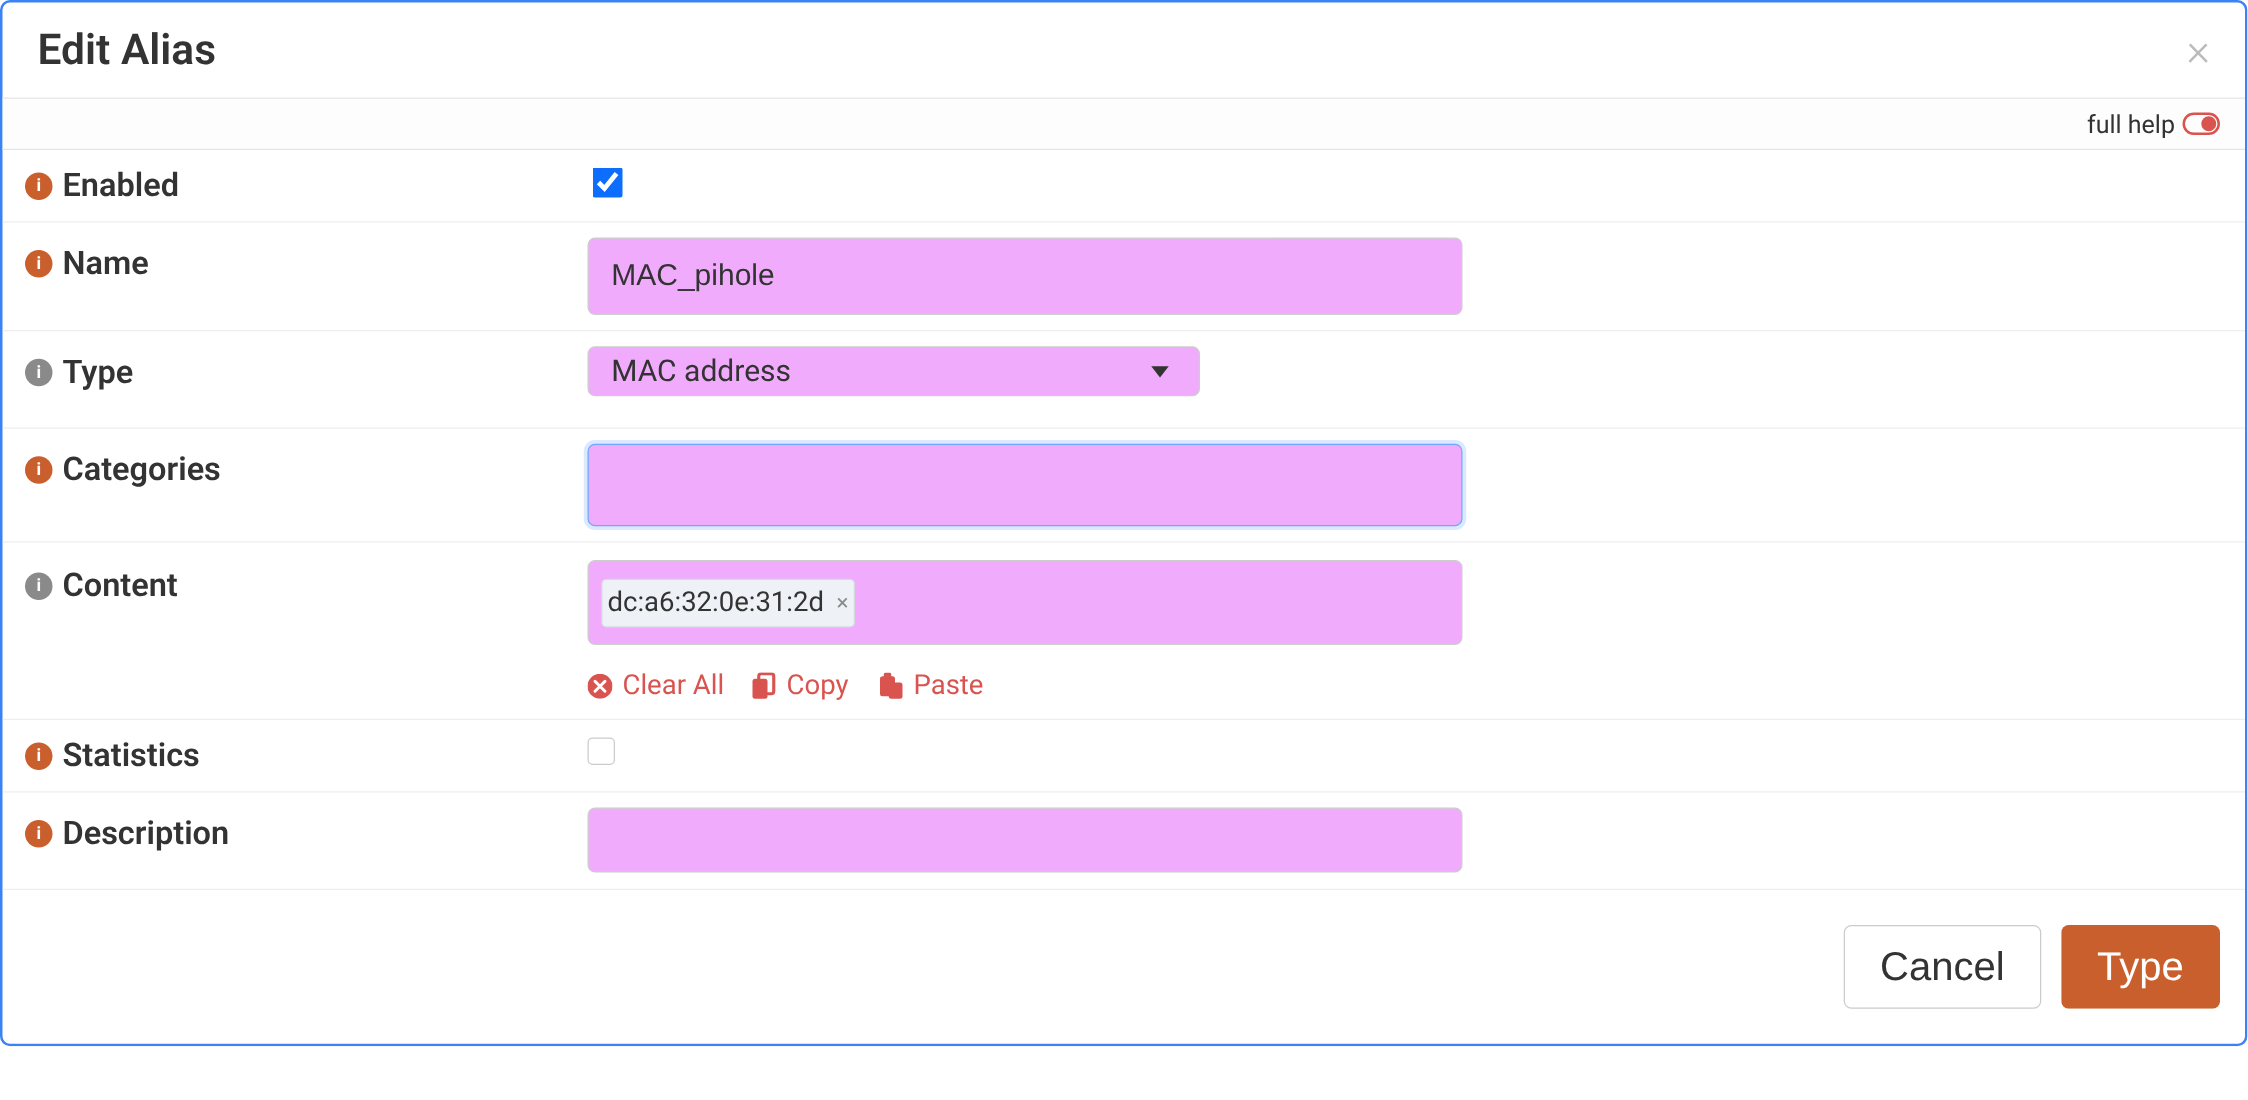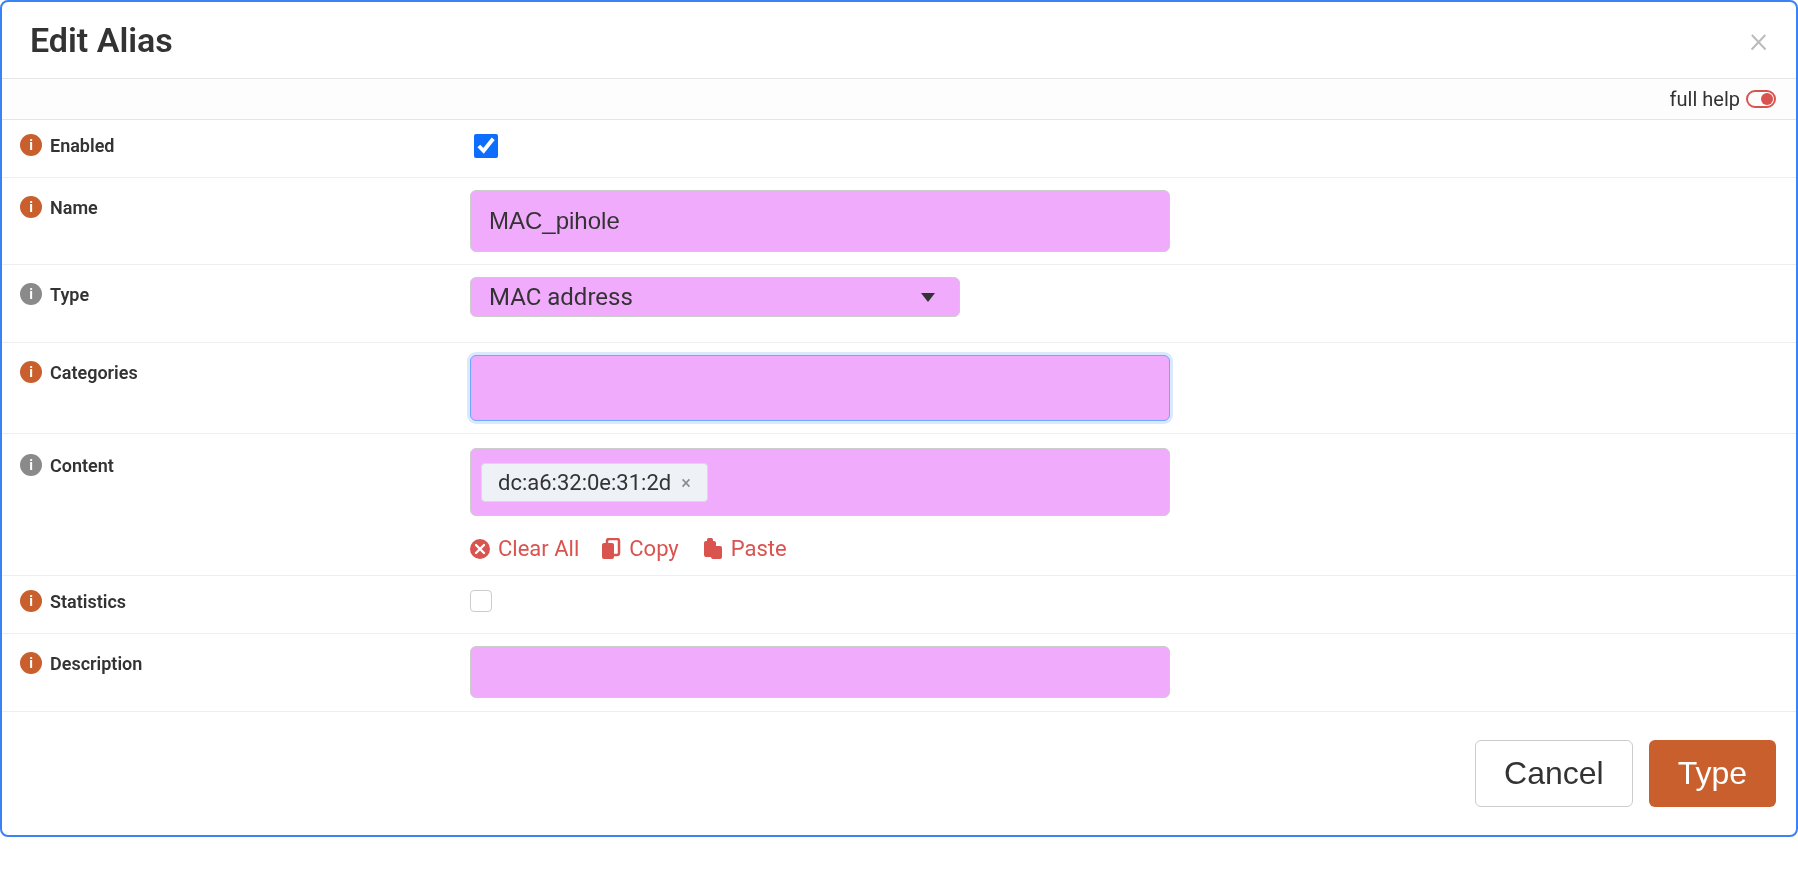--- a/index.html
+++ b/index.html
@@ -87,21 +87,21 @@
     color:#fff;
     font-size:14px;
     font-weight:bold;
     font-style:normal;
     margin-right:8px;
     flex-shrink:0;
   }
   .info-orange { background:#c95f2c; }
   .info-grey { background:#8a8a8a; }
   .label-text {
-    font-size:18px;
+    font-size:26px;
     font-weight:600;
     color:#333;
   }
   .value-cell { flex:1; }
   .checkbox {
     width:24px; height:24px;
     accent-color:#0d6efd;
     margin-top:6px;
   }
   .checkbox-empty {
@@ -150,21 +150,21 @@
     align-items:center;
     gap:6px;
   }
   .tag {
     display:inline-flex;
     align-items:center;
     gap:10px;
     background:#eef1f5;
     border:1px solid #d6dbe3;
     border-radius:4px;
-    padding:6px 16px;
+    padding:6px 4px;
     font-size:22px;
     color:#333;
   }
   .tag-x { color:#8a8a8a; font-size:18px; cursor:pointer; }
   .content-actions {
     display:flex;
     gap:22px;
     margin-top:20px;
     align-items:center;
   }

